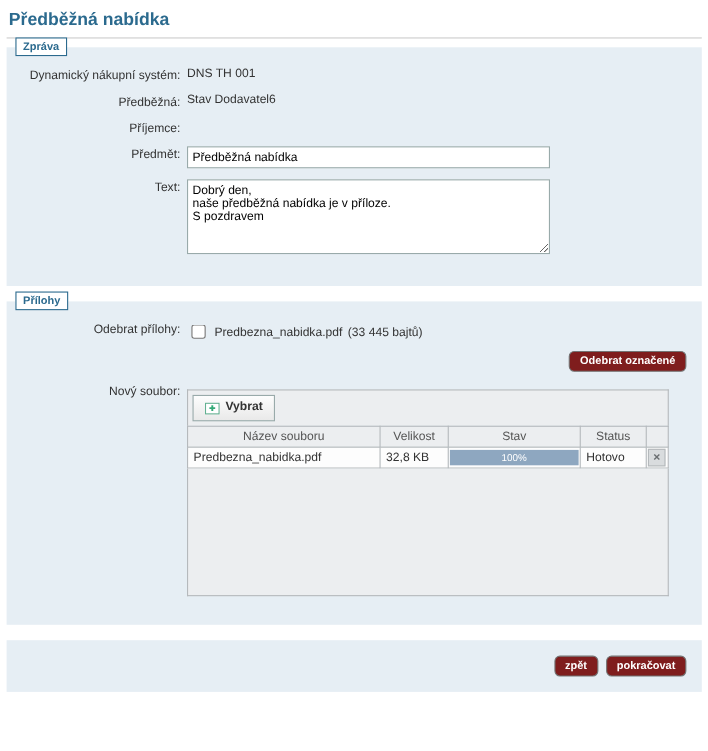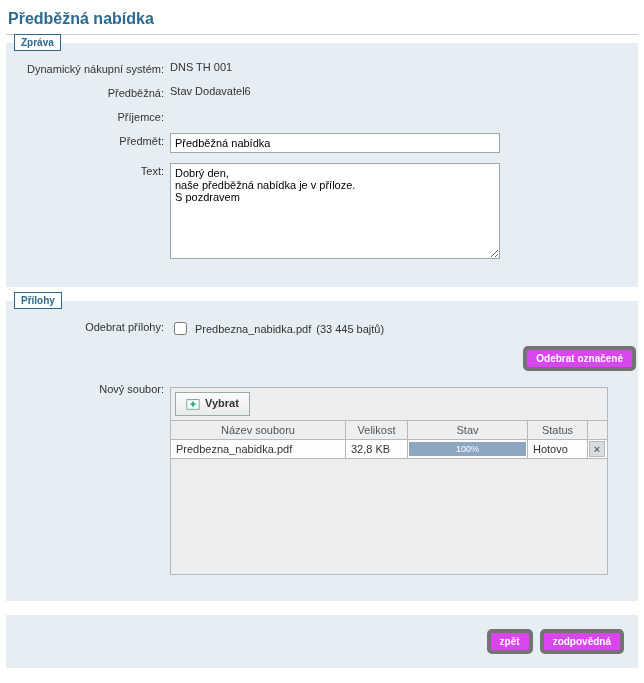--- a/index.html
+++ b/index.html
@@ -18,21 +18,21 @@
     font-weight: bold;
     margin: 4px 0 6px 2px;
   }
   hr.rule {
     border: none;
     border-top: 1px solid #ccc;
     margin: 0 0 8px 0;
   }
   .panel {
     background: #e6eef4;
-    padding: 18px 2px 16px 14px;
+    padding: 18px 14px 16px 14px;
     margin-bottom: 14px;
     position: relative;
   }
   .legend {
     position: absolute;
     top: -9px;
     left: 8px;
     background: #fff;
     border: 1px solid #2b6a8e;
     color: #2b6a8e;
@@ -56,36 +56,36 @@
   }
   input[type="text"].subject {
     width: 330px;
     border: 1px solid #9aa;
     padding: 3px 4px;
     font-family: inherit;
     font-size: 11px;
   }
   textarea.body {
     width: 330px;
-    height: 96px;
+    height: 68px;
     border: 1px solid #9aa;
     padding: 3px 4px;
     font-family: inherit;
     font-size: 11px;
     resize: both;
   }
   .attach-line {
     display: flex;
     align-items: center;
     gap: 5px;
   }
   .btn-black {
-    background: #d946ef;
+    background: #7f1d1d;
     color: #fff;
-    border: 4px solid #737373;
+    border: 1px solid #737373;
     border-radius: 5px;
     font-size: 10px;
     font-weight: bold;
     padding: 3px 9px;
     cursor: pointer;
   }
   .right { float: right; }
   .select-btn {
     display: inline-flex;
     align-items: flex-start;
@@ -252,14 +252,14 @@
         </table>
         <div class="filler"></div>
       </div>
     </div>
   </div>
 
 </div>
 
 <div class="footer-panel">
   <button class="btn-black">zpět</button>
-  <button class="btn-black">zodpovědná</button>
+  <button class="btn-black">pokračovat</button>
 </div>
 
 </body></html>

